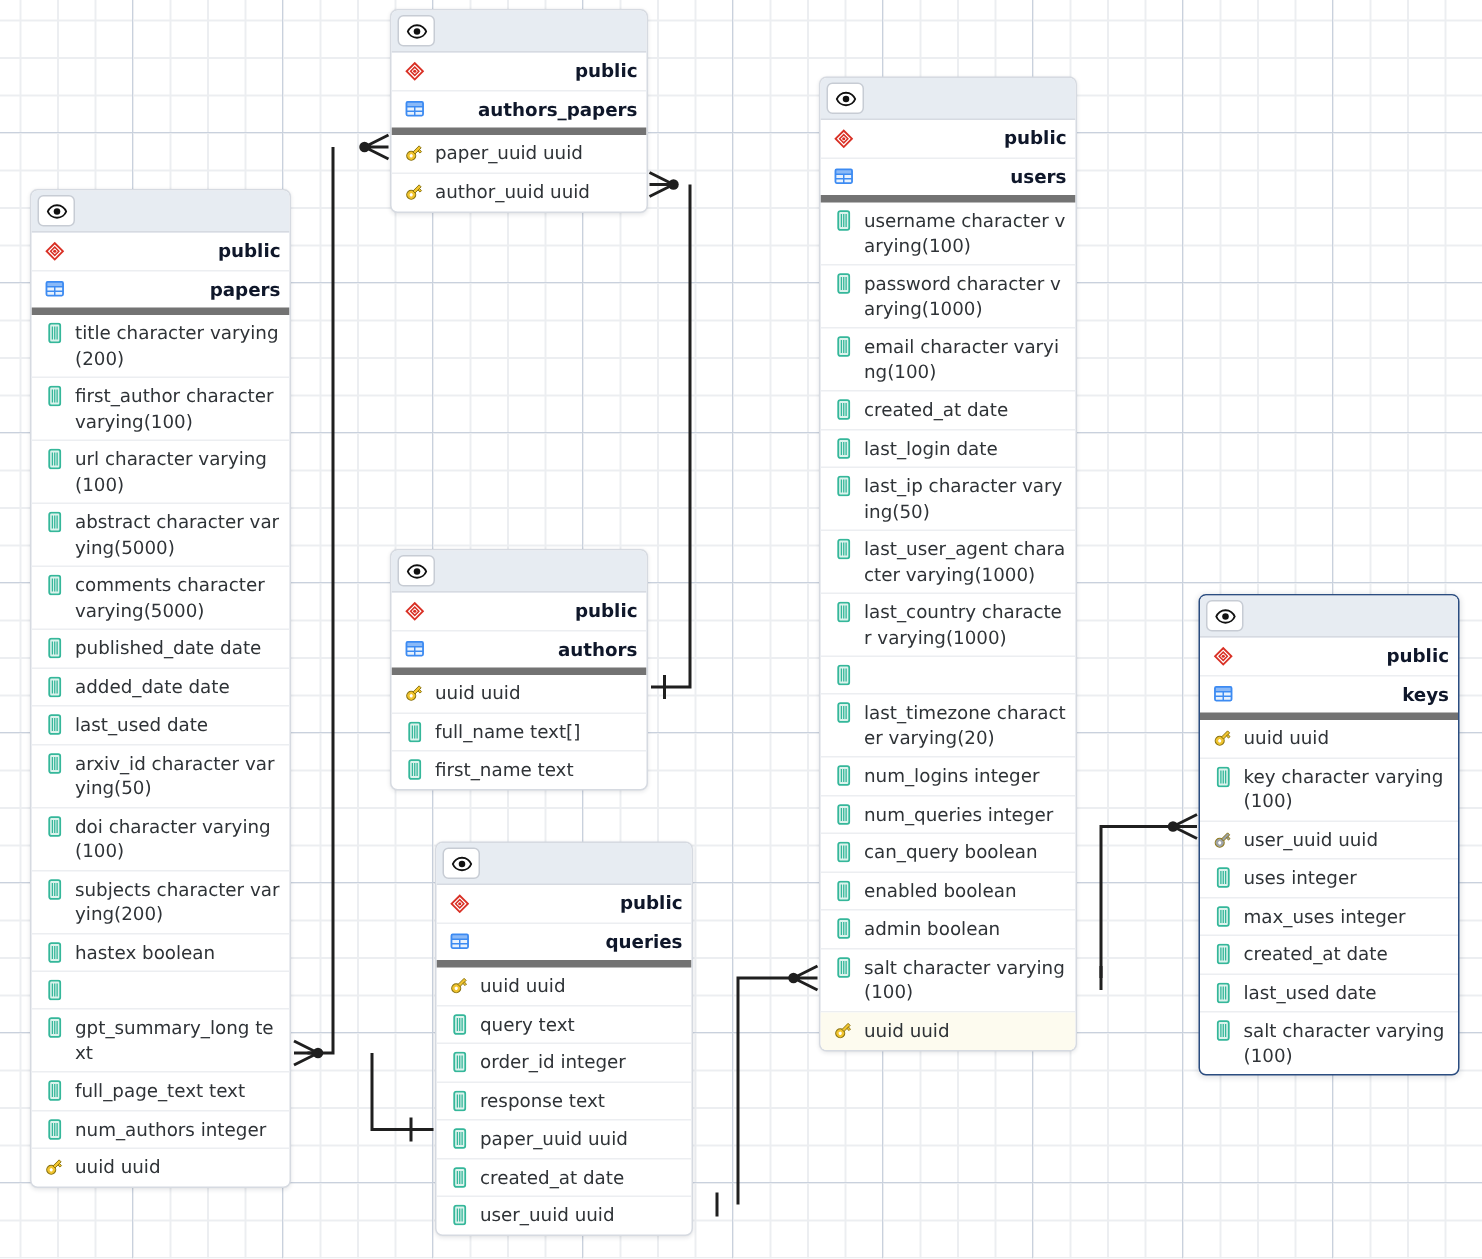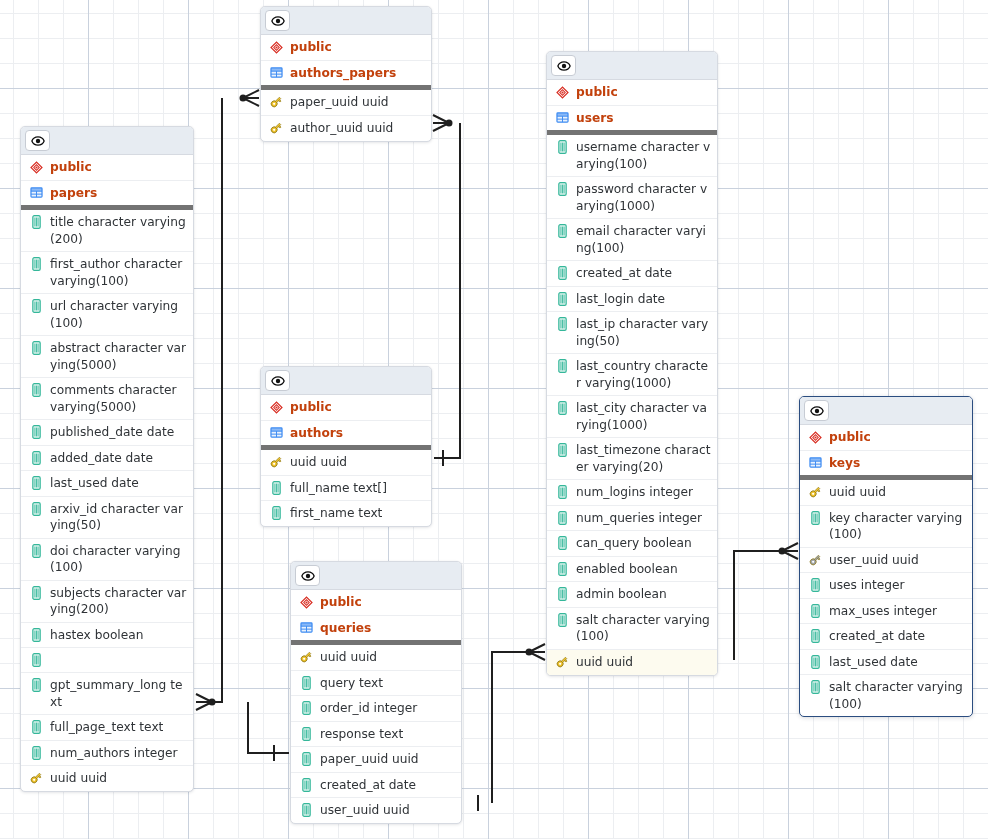--- a/index.html
+++ b/index.html
@@ -97,22 +97,23 @@
     justify-content: center;
   }
   .row-txt {
     flex: 1 1 auto;
     word-break: break-all;
     overflow-wrap: anywhere;
   }
   .row.schema .row-txt,
   .row.tablename .row-txt {
     font-weight: bold;
-    color: #c2410c;
+    color: #0f172a;
     word-break: normal;
+    text-align: right;
   }
   .row.schema { min-height: 25px; }
   .row.tablename { border-bottom: 5px solid #737373; }
 </style>
 </head>
 <body>
 
 <div id="canvas">
 
   <svg id="edges" viewBox="0 0 988 839" width="988" height="839">
@@ -485,30 +486,38 @@
         </span>
         <span class="row-txt">last_ip character varying(50)</span>
       </div>
       <div class="row">
         <span class="row-ico">
           <svg width="9" height="14" viewBox="0 0 10 16">
             <rect x="0.8" y="0.8" width="8.4" height="14.4" rx="1.6" fill="#ddf3ed" stroke="#35b79a" stroke-width="1.4"></rect>
             <path d="M3.2 3 V13 M5 3 V13 M6.8 3 V13" stroke="#35b79a" stroke-width="1"></path>
           </svg>
         </span>
+        <span class="row-txt">last_user_agent character varying(1000)</span>
+      </div>
+      <div class="row">
+        <span class="row-ico">
+          <svg width="9" height="14" viewBox="0 0 10 16">
+            <rect x="0.8" y="0.8" width="8.4" height="14.4" rx="1.6" fill="#ddf3ed" stroke="#35b79a" stroke-width="1.4"></rect>
+            <path d="M3.2 3 V13 M5 3 V13 M6.8 3 V13" stroke="#35b79a" stroke-width="1"></path>
+          </svg>
+        </span>
         <span class="row-txt">last_country character varying(1000)</span>
       </div>
       <div class="row">
         <span class="row-ico">
           <svg width="9" height="14" viewBox="0 0 10 16">
             <rect x="0.8" y="0.8" width="8.4" height="14.4" rx="1.6" fill="#ddf3ed" stroke="#35b79a" stroke-width="1.4"></rect>
             <path d="M3.2 3 V13 M5 3 V13 M6.8 3 V13" stroke="#35b79a" stroke-width="1"></path>
           </svg>
         </span>
-        <span class="row-txt">last_city character varying(1000)</span>
       </div>
       <div class="row">
         <span class="row-ico">
           <svg width="9" height="14" viewBox="0 0 10 16">
             <rect x="0.8" y="0.8" width="8.4" height="14.4" rx="1.6" fill="#ddf3ed" stroke="#35b79a" stroke-width="1.4"></rect>
             <path d="M3.2 3 V13 M5 3 V13 M6.8 3 V13" stroke="#35b79a" stroke-width="1"></path>
           </svg>
         </span>
         <span class="row-txt">last_timezone character varying(20)</span>
       </div>

